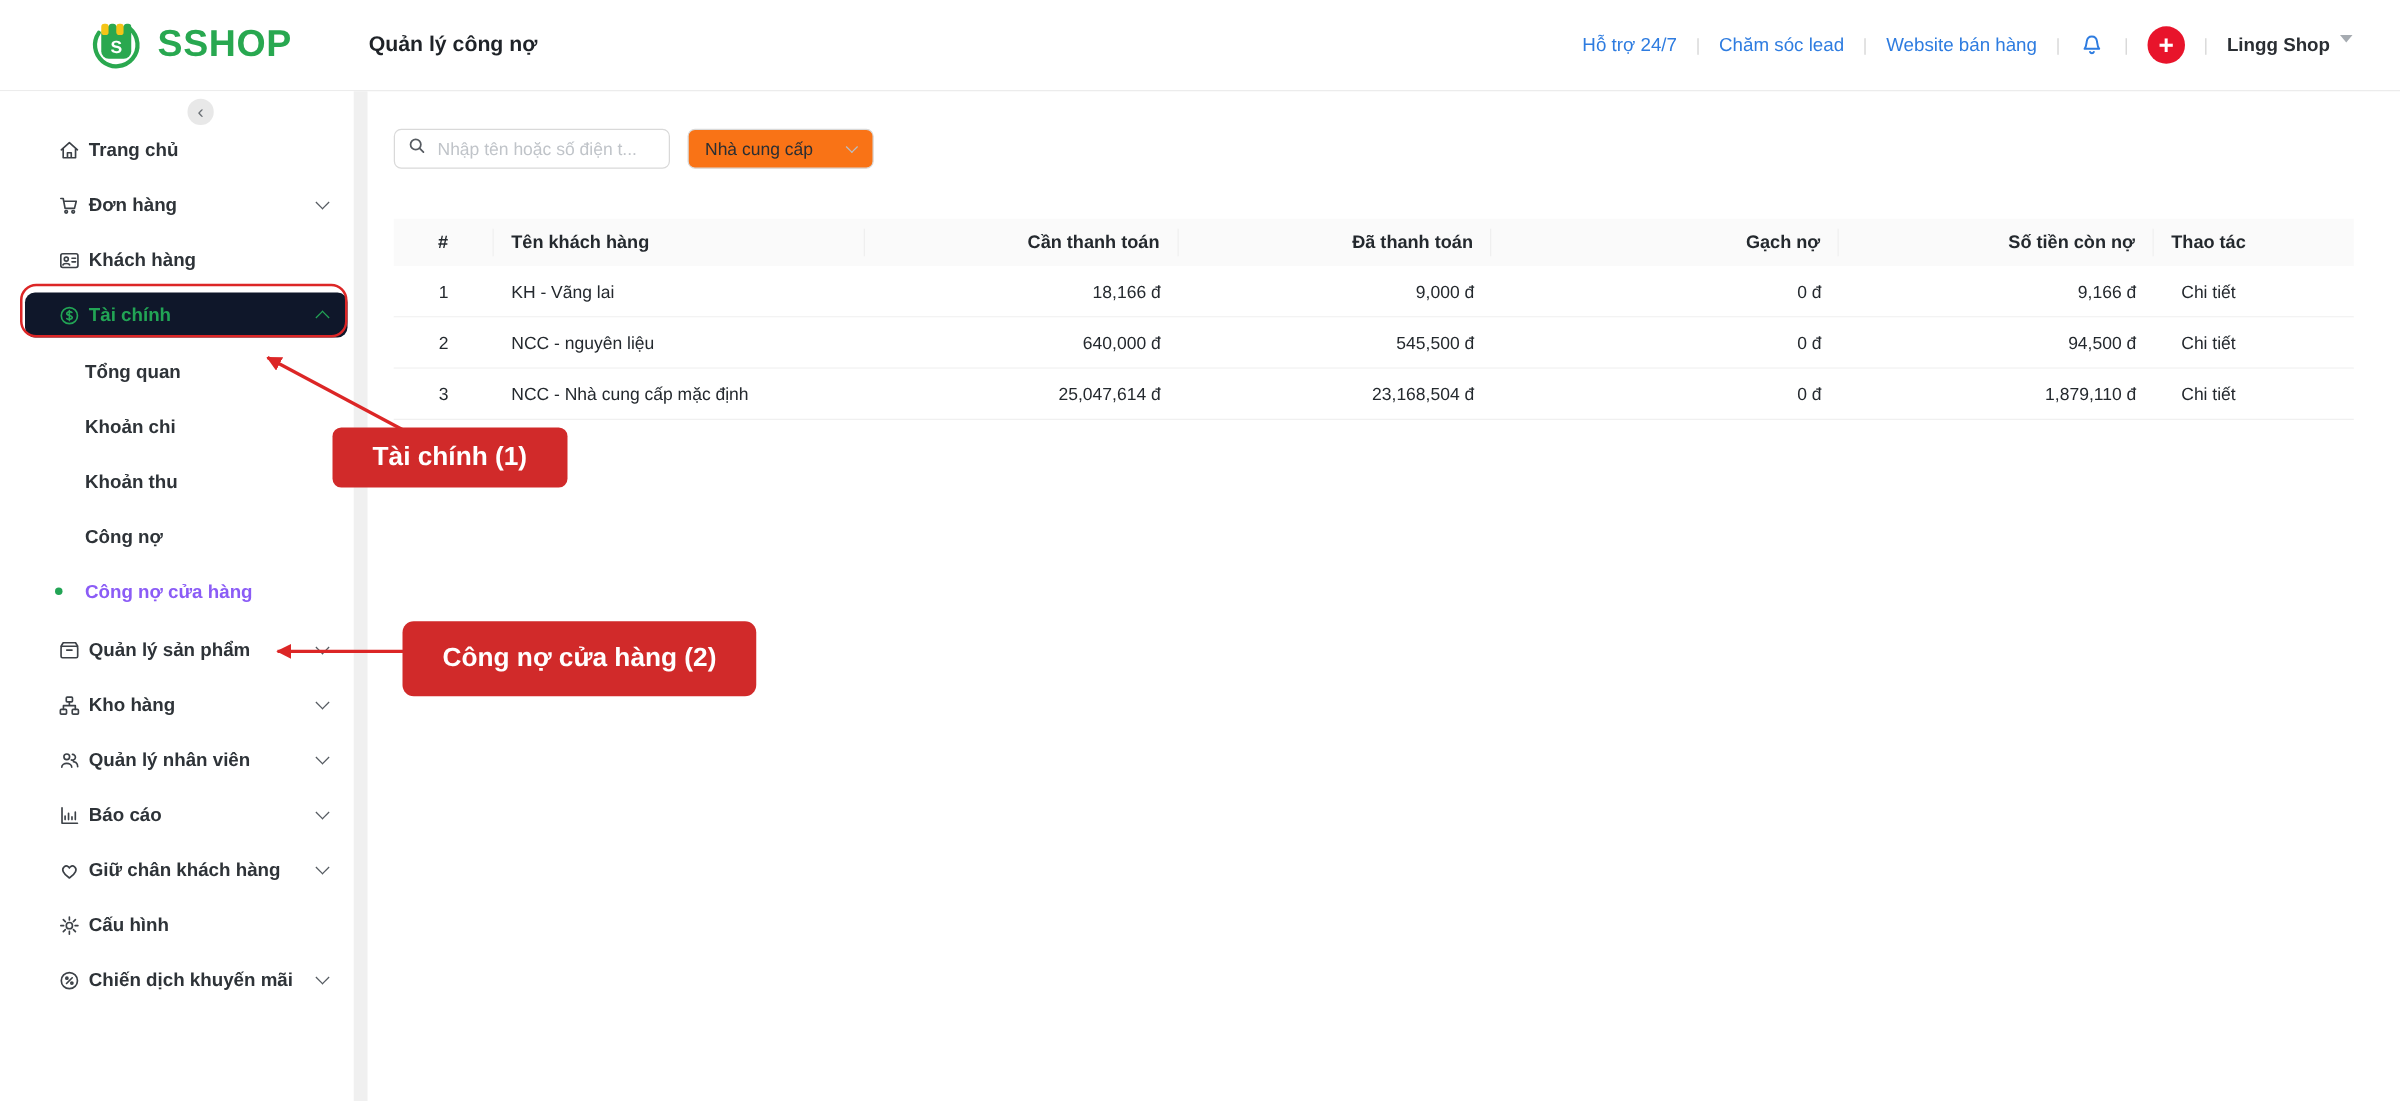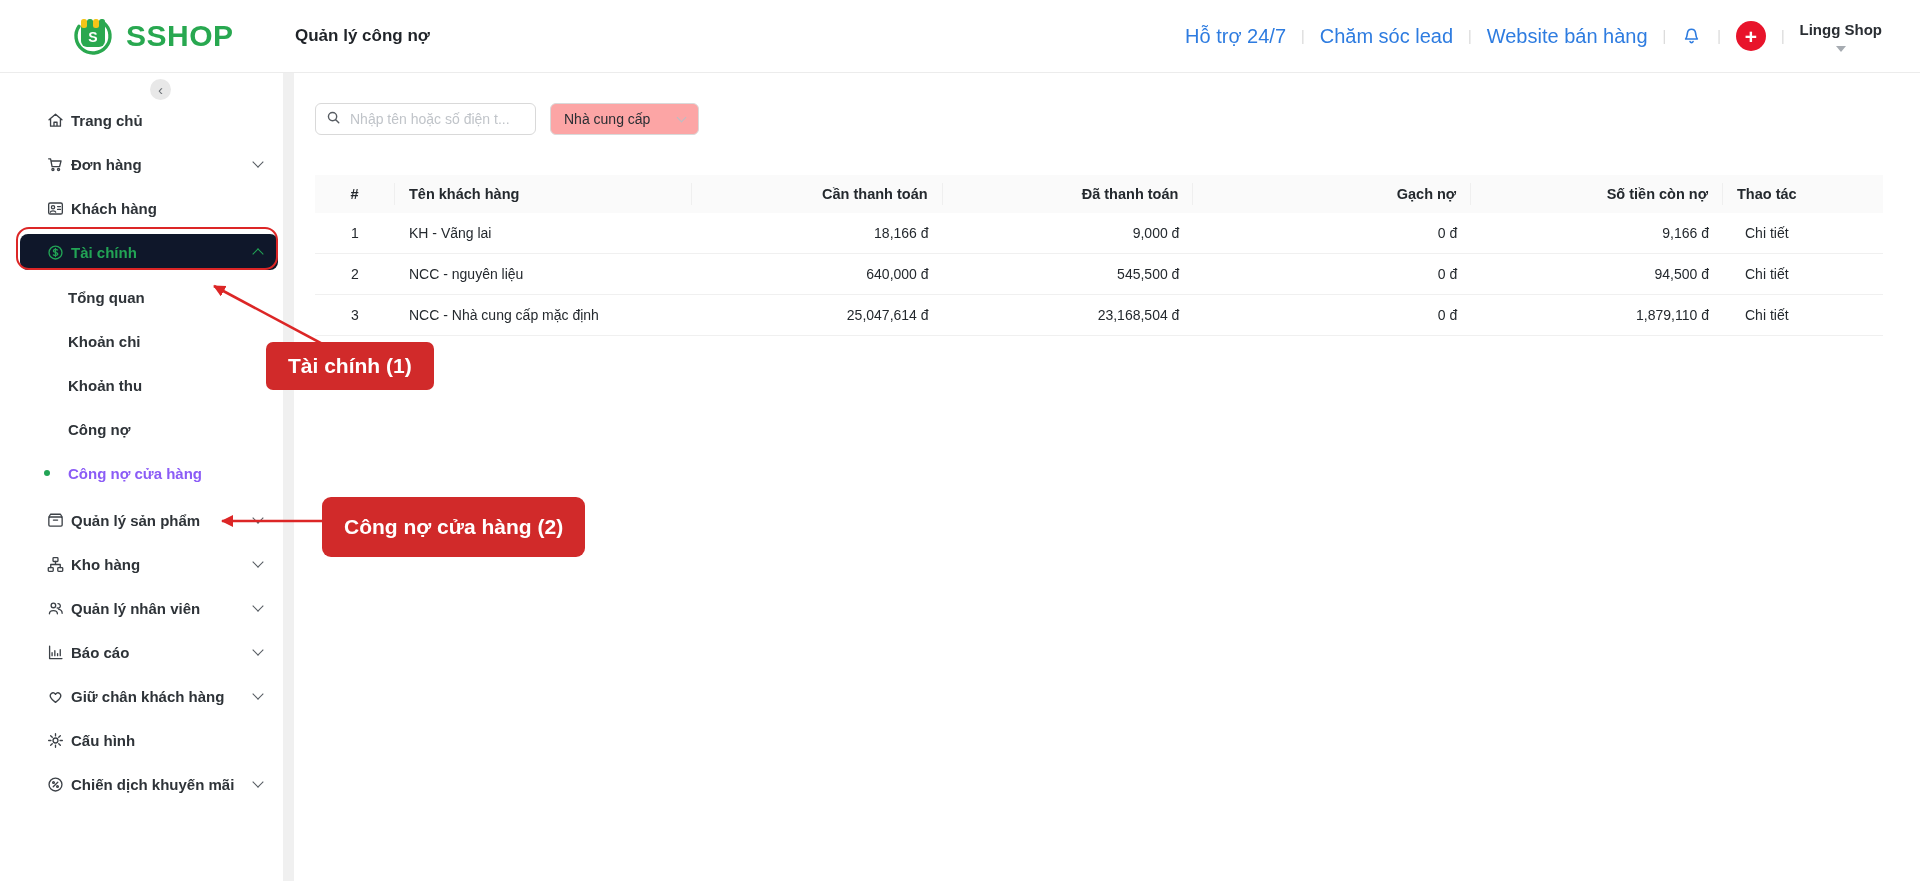--- a/index.html
+++ b/index.html
@@ -9,28 +9,28 @@
     background:#fff; color:#24292f;
     font-family:"Liberation Sans", sans-serif;
   }
   
   .topbar { height:73px; display:flex; align-items:center; padding:0 38px 0 70px;
             border-bottom:1px solid #ececec; background:#fff; }
   .logo { display:flex; align-items:center; gap:10px; width:225px; flex:none; }
   .logo-text { font-size:30px; font-weight:bold; color:#28a850; letter-spacing:.5px; }
   .page-title { font-size:17px; font-weight:700; color:#1f2328; }
   .topbar-right { margin-left:auto; display:flex; align-items:center; gap:15px; }
-  .toplink { color:#2e7ce0; font-size:20px; cursor:pointer; white-space:nowrap; }
+  .toplink { color:#2e7ce0; font-size:15px; cursor:pointer; white-space:nowrap; }
   .tdiv { color:#d9d9d9; font-size:14px; }
   .bell { display:flex; align-items:center; cursor:pointer; }
   .plus-btn { width:30px; height:30px; border-radius:50%; background:#e8142b; color:#fff;
               display:flex; align-items:center; justify-content:center; font-size:21px;
               font-weight:700; line-height:1; cursor:pointer; }
-  .account { display:flex; align-items:center; gap:8px; font-size:15px; font-weight:600;
-             color:#2a2e33; cursor:pointer; white-space:nowrap;flex-direction:column; }
+  .account { display:flex; gap:8px; font-size:15px; font-weight:600;
+             color:#2a2e33; cursor:pointer; white-space:nowrap; }
   .caret { width:0; height:0; border-left:5px solid transparent; border-right:5px solid transparent;
            border-top:6px solid #a6abb1; }
   
   .layout { display:flex; height:808px; }
   .sidebar { width:294px; flex:none; position:relative; background:#fff; padding-top:5px; }
   .side-track { position:absolute; top:0; right:0; width:11px; height:100%; background:#f0f0f0; }
   .collapse-btn { position:absolute; top:6px; left:150px; width:21px; height:21px; border-radius:50%;
                   background:#e8e8e8; color:#6b7075; display:flex; align-items:center;
                   justify-content:center; font-size:15px; line-height:1; cursor:pointer; }
   .nav { margin-top:20px; }
@@ -57,21 +57,21 @@
   .content { flex:1; padding:30px 37px 16px 21px; }
   .filters { display:flex; gap:14px; }
   .search-box { width:221px; height:32px; border:1px solid #d9d9d9; border-radius:6px;
                 display:flex; align-items:center; gap:7px; padding:0 10px; background:#fff; }
   .search-box svg { flex:none; }
   .search-box input { border:none; outline:none; flex:1; min-width:0; font-size:14px;
                       font-family:inherit; color:#333; background:transparent; }
   .search-box input::placeholder { color:#c0c4c9; }
   .select-box { height:32px; border:1px solid #d9d9d9; border-radius:6px; display:flex;
                 align-items:center; gap:28px; padding:0 13px; font-size:14px; color:#2a2e33;
-                background:#fca5a5; cursor:pointer; }
+                background:#f97316; cursor:pointer; }
   .select-box .chev { width:7px; height:7px; border-color:#b9bec4; transform:rotate(45deg);
                       margin-top:-3px; }
   .table { margin-top:40px; }
   .thead, .trow { display:grid; grid-template-columns:80px 297fr 251fr 251fr 278fr 252fr 160px;
                   align-items:center; }
   .thead { background:#fafafa; height:38px; }
   .th { font-size:14.5px; font-weight:700; color:#24292e; padding:0 14px; height:22px;
         line-height:22px; border-right:1px solid #efefef; white-space:nowrap; overflow:hidden; }
   .th:last-child { border-right:none; }
   .trow { height:41px; border-bottom:1px solid #f0f0f0; background:#fff; }
@@ -80,21 +80,21 @@
   .align-r { text-align:right; }
   .align-l { text-align:left; }
   .td.action { cursor:pointer; padding-left:22px; }
   
   .annotation-layer { position:absolute; left:0; top:0; width:1920px; height:881px;
                       pointer-events:none; z-index:50; }
   .outline-box { position:absolute; left:16px; top:227px; width:262px; height:43px;
                  border:2.5px solid #dc2626; border-radius:13px; }
   .arrows { position:absolute; left:0; top:0; width:1920px; height:881px; }
   .callout { position:absolute; background:#d12a2a; color:#fff; font-weight:700; font-size:21px;
-             display:flex; align-items:center; justify-content:center; padding:0 22px;
+             display:flex; align-items:center; justify-content:center; padding:0 32px;
              height:48px; border-radius:7px; white-space:nowrap; }
   .callout-1 { left:266px; top:342px; }
   .callout-2 { left:322px; top:497px; height:60px; border-radius:9px; }
 </style>
 </head>
 <body>
 
 <header class="topbar">
   <div class="logo">
     <span>

